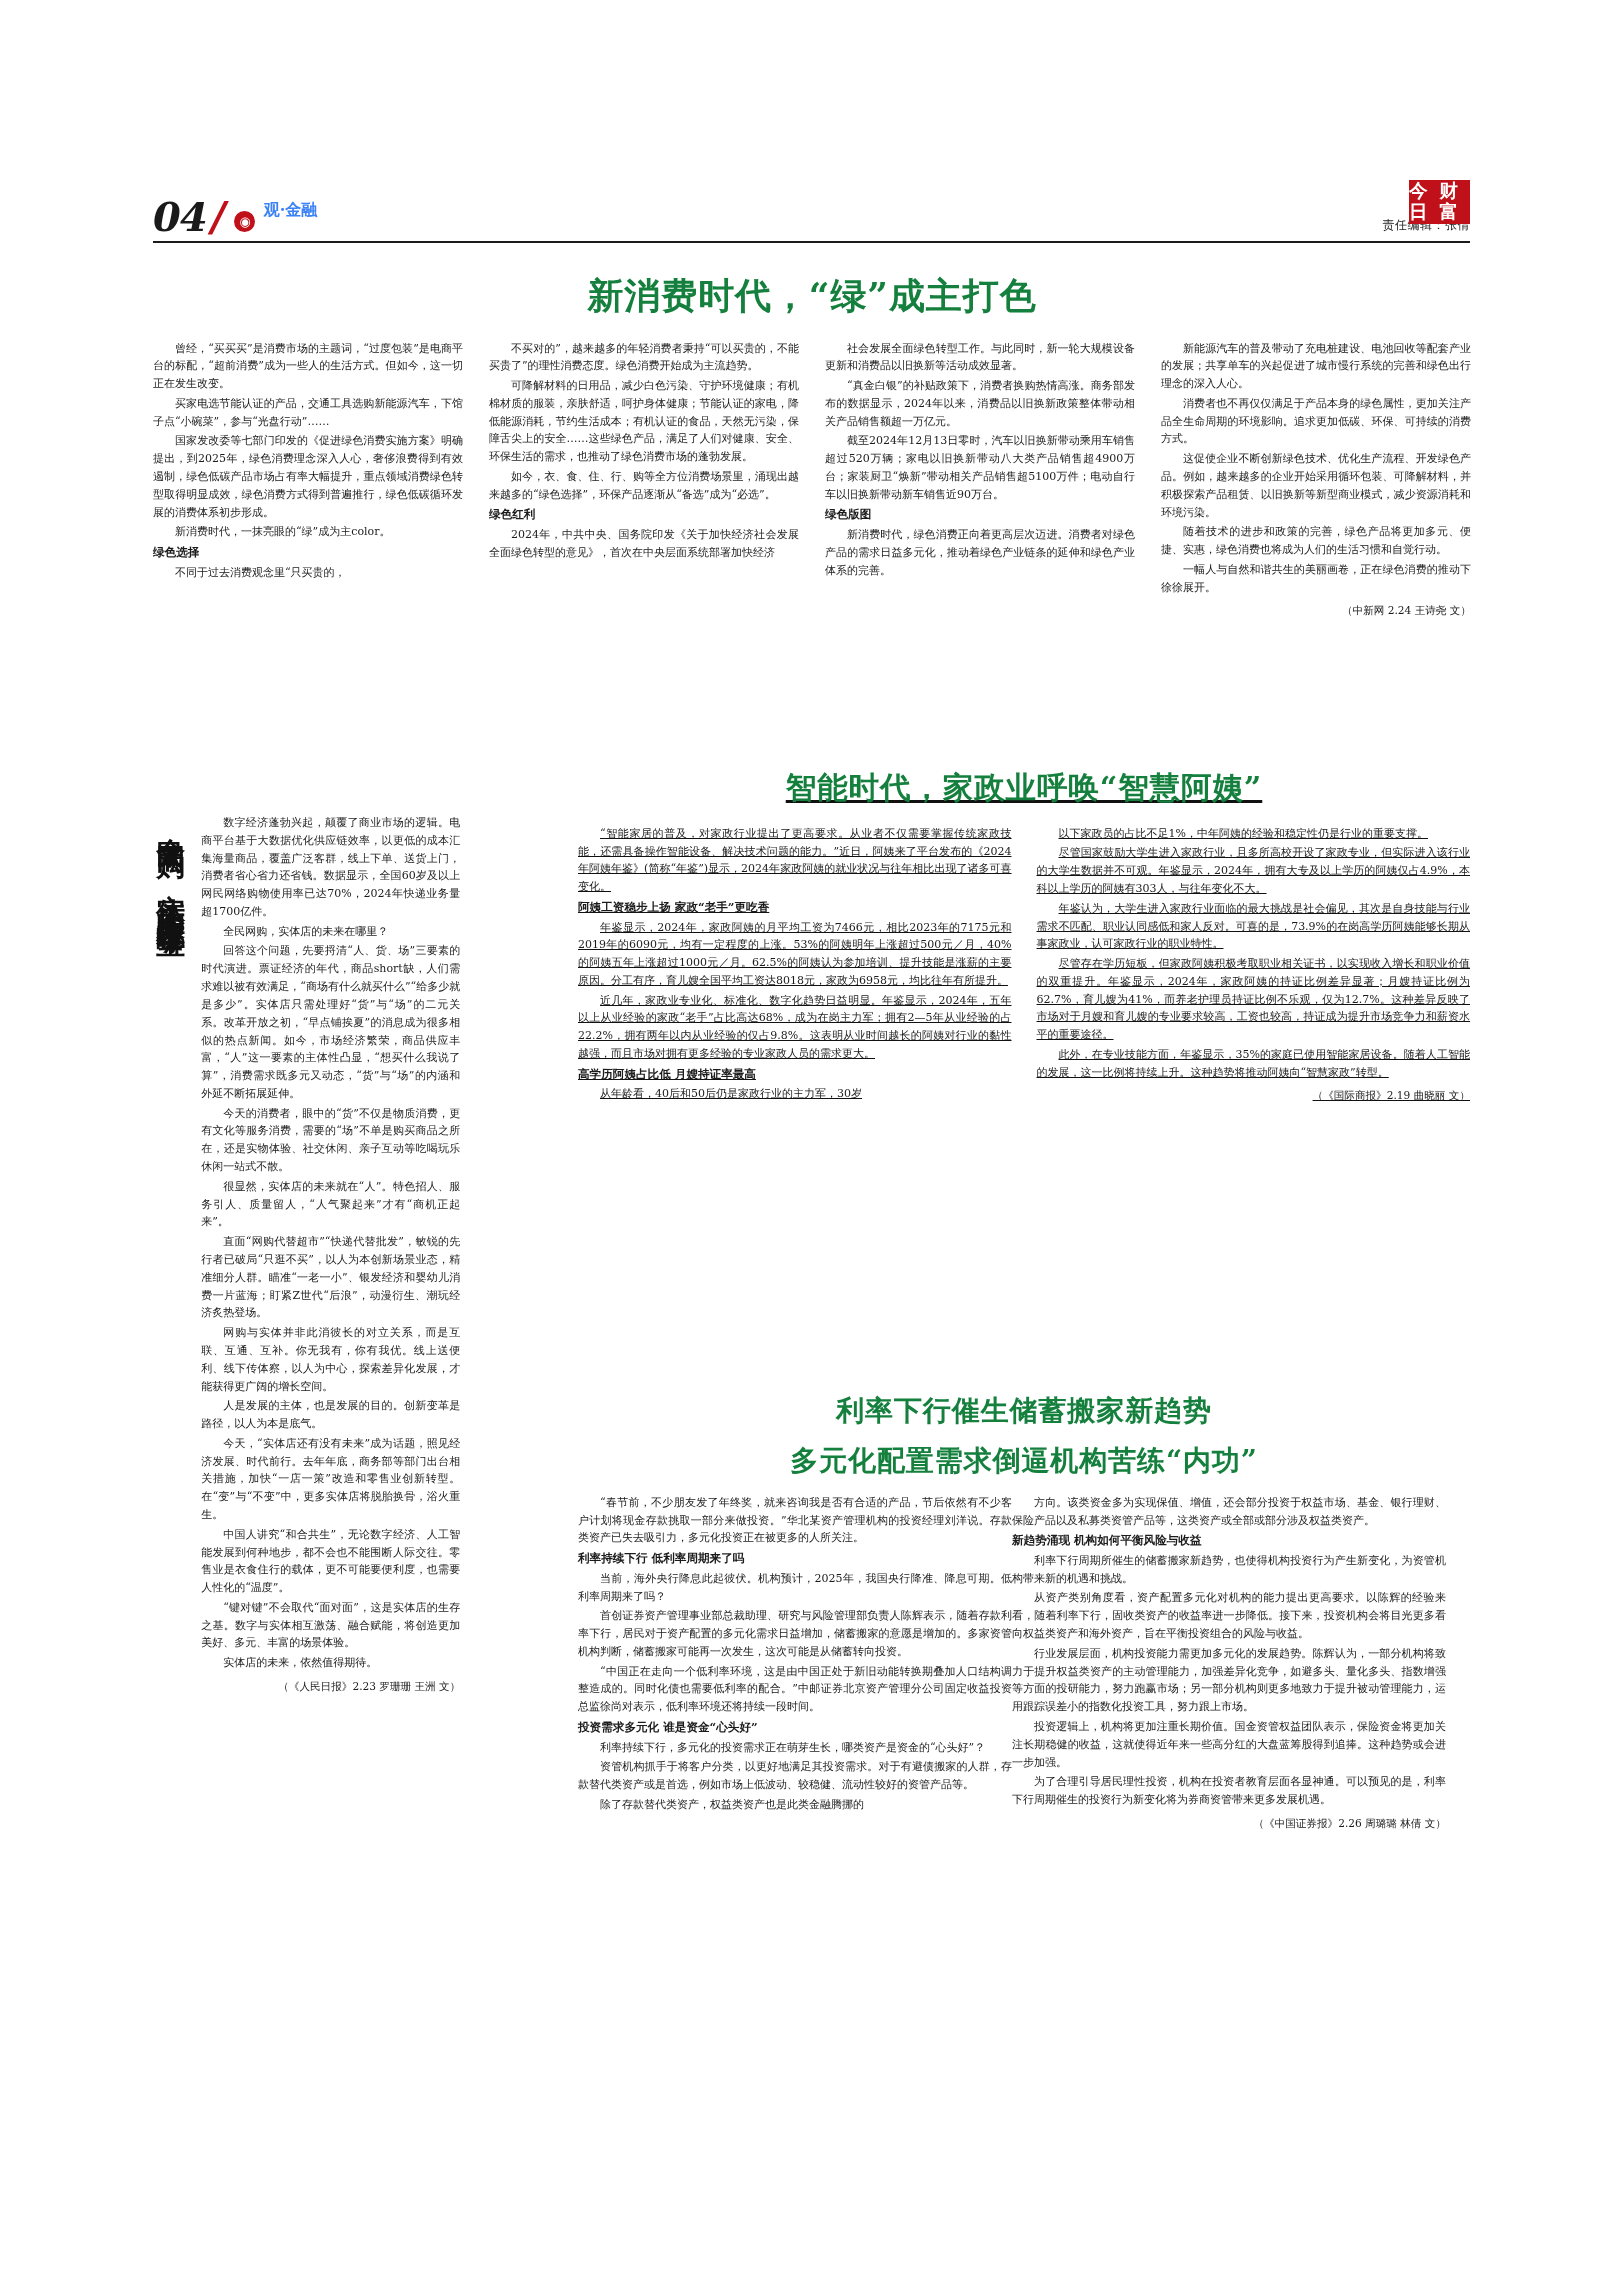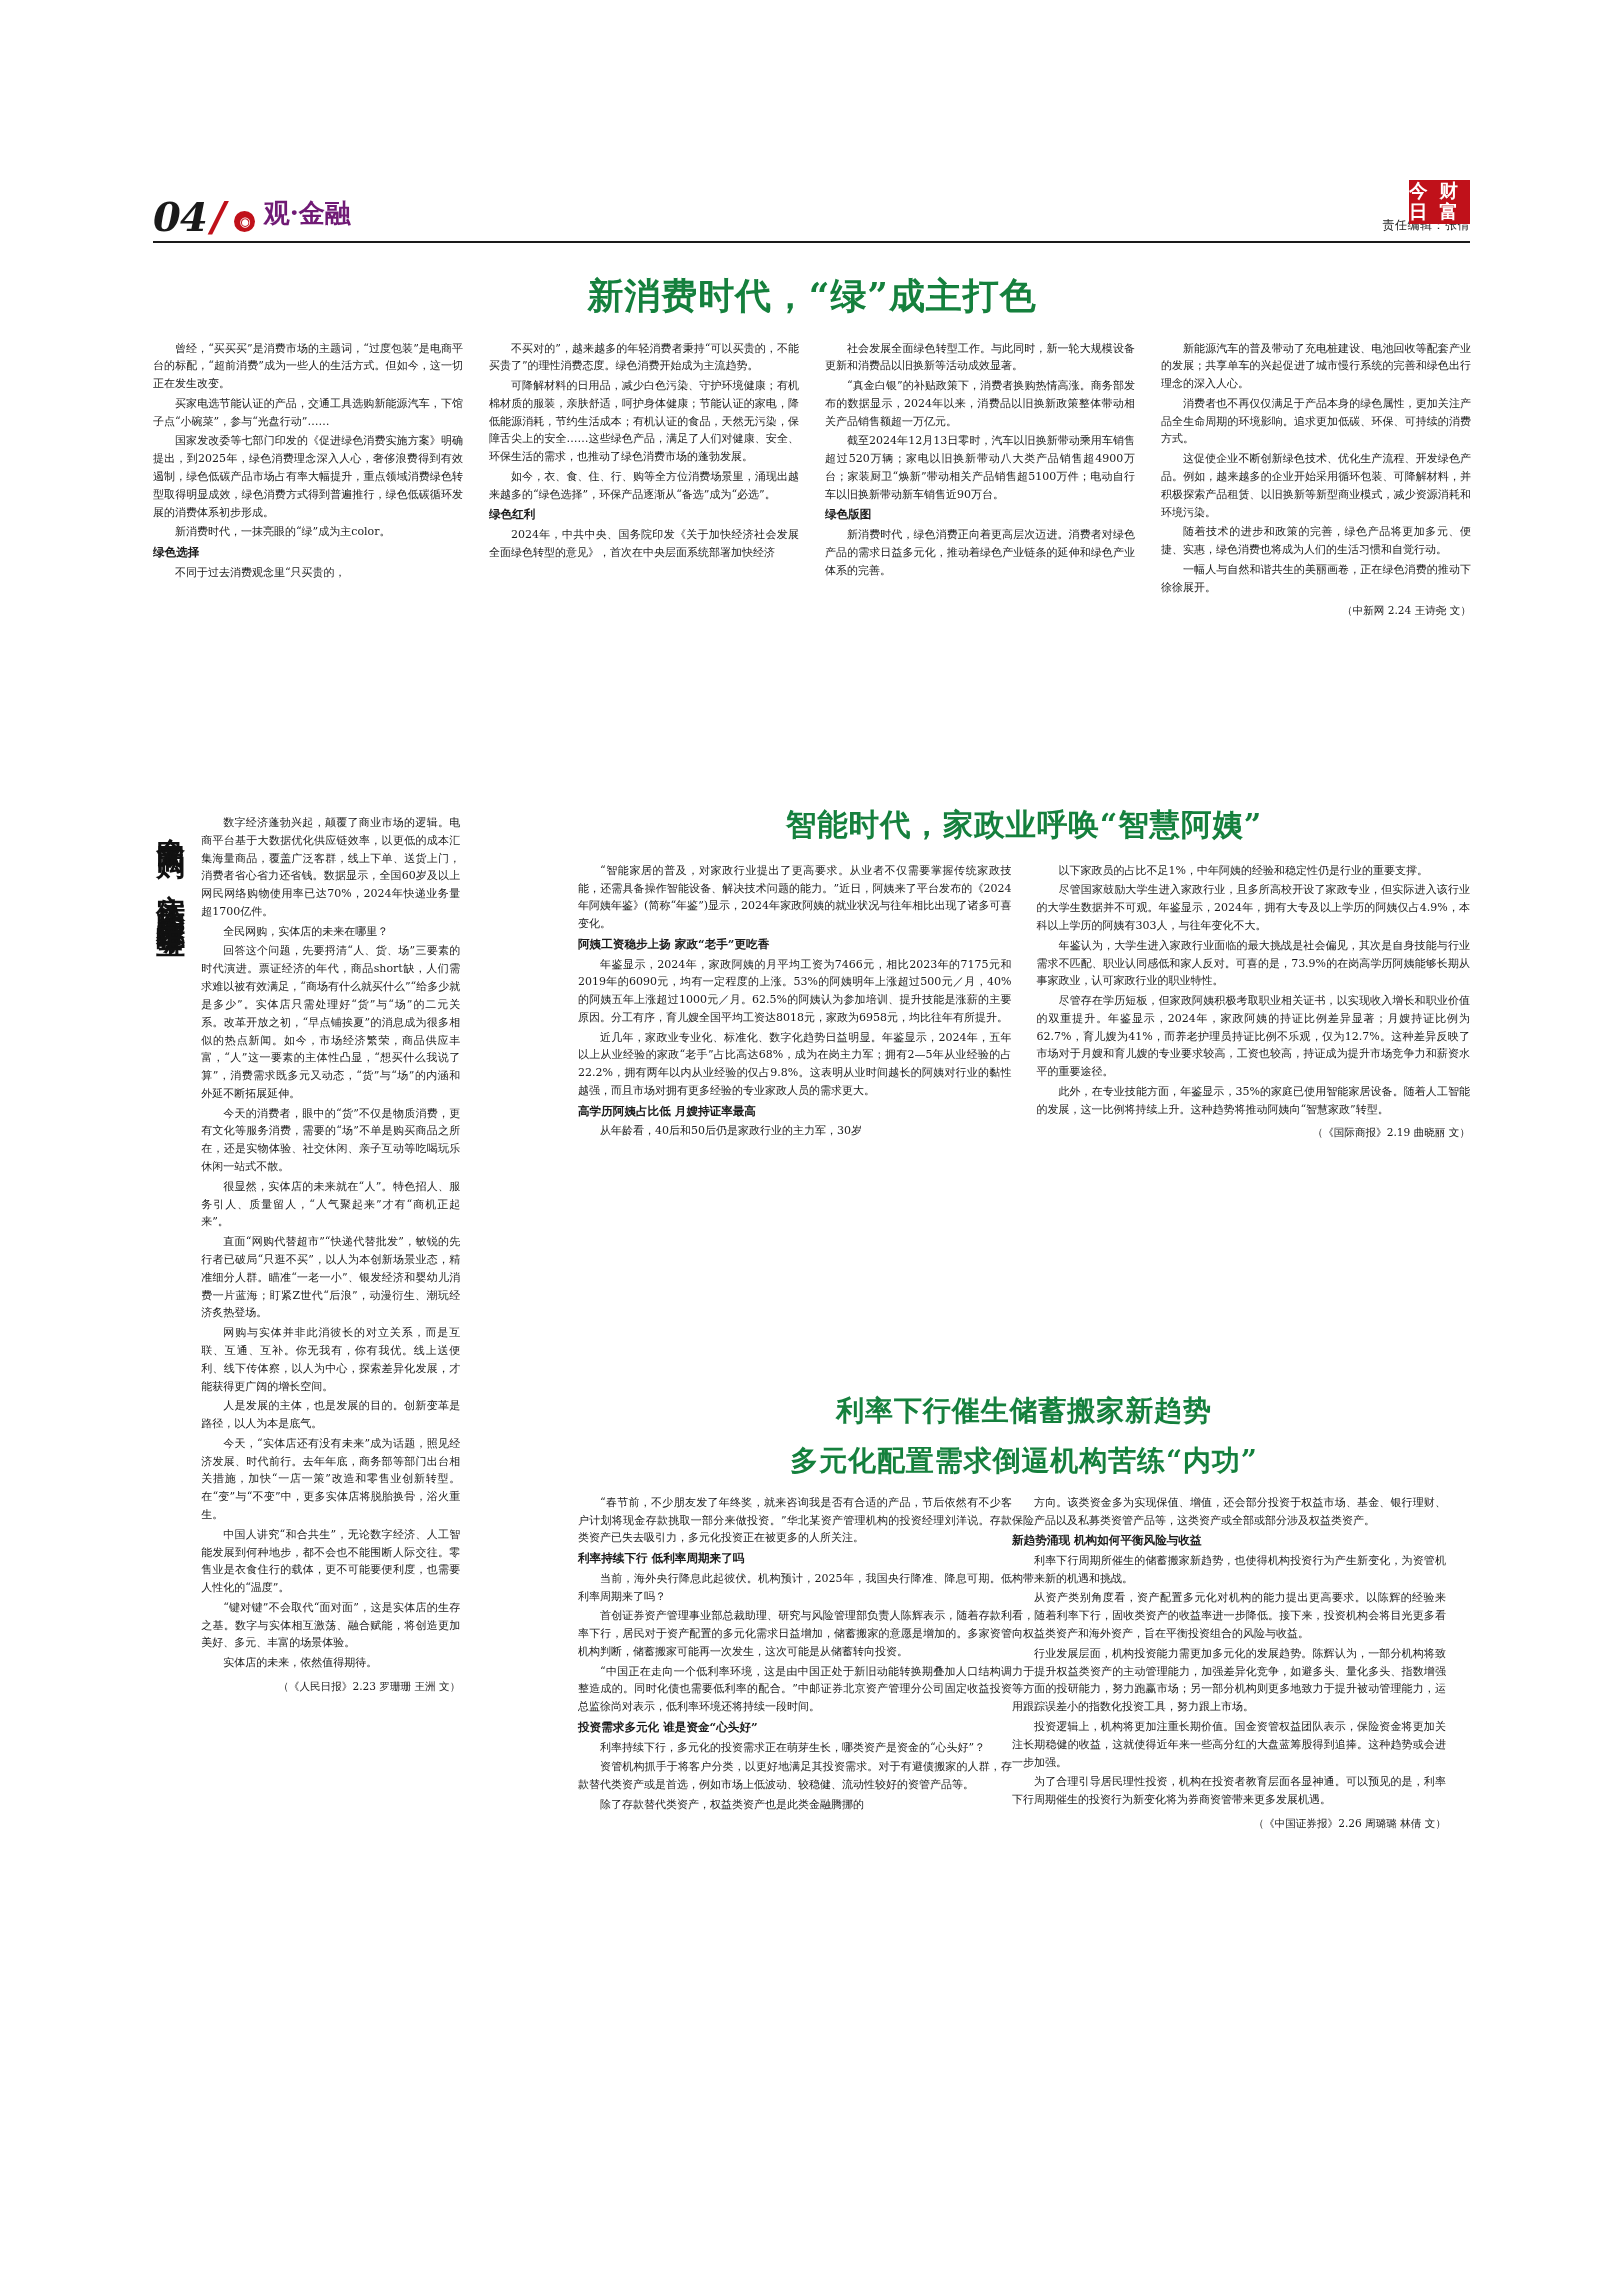--- a/index.html
+++ b/index.html
@@ -42,23 +42,23 @@
     font-size:40px;font-weight:700;font-style:italic;color:#c0111a;line-height:0.9;
     margin-left:-3.7px;
   }
   .mast-logo{
     width:21px;height:21px;border-radius:50%;
     background:#c0111a;color:#fff;
     font-size:13px;line-height:21px;text-align:center;
     margin-bottom:2.8px;
   }
   .mast-section{
-    font-size:26px;font-weight:700;color:#701a75;
-    font-family:"DejaVu Serif","Liberation Serif",serif;
-    margin-bottom:4px;
+    font-size:16px;font-weight:700;color:#3b82f6;
+    font-family:"DejaVu Serif","Liberation Serif",serif;
+    margin-bottom:14px;
   }
   .mast-right{display:flex;align-items:flex-end;gap:18.5px;padding-bottom:7.4px;}
   .editor{font-size:12px;color:#222;letter-spacing:0.5px;}
   .brandbox{
     position:absolute;
     right:153px;top:180px;
     width:61px;height:44px;
     background:#c0111a;color:#fff;
     display:flex;flex-direction:row;align-items:center;justify-content:center;
     font-family:"DejaVu Serif","Liberation Serif",serif;
@@ -116,21 +116,21 @@
     text-orientation:upright;
     letter-spacing:4.6px;
     height:453px;
     line-height:1.25;
     color:#111;
   }
   .vfeat-wrap{display:flex;gap:12px;}
   .vfeat-body{width:259px;}
 
   
-  .a2{position:absolute;left:578px;top:805px;width:892px;}
+  .a2{position:absolute;left:578px;top:768px;width:892px;text-decoration:underline;}
   .a2 .art-title{font-size:30.5px;margin:0 0 15.7px 0;}
   .a2 .cols{gap:25px;}
   .a2 .col{width:434px;}
 
   
   .a3{position:absolute;left:578px;top:1393px;width:892px;}
   .a3 .art-title{font-size:28px;line-height:1.3;margin:0 0 14px 0;}
   .a3 .cols{}
   .a3 .col{width:434px;}
 </style>

